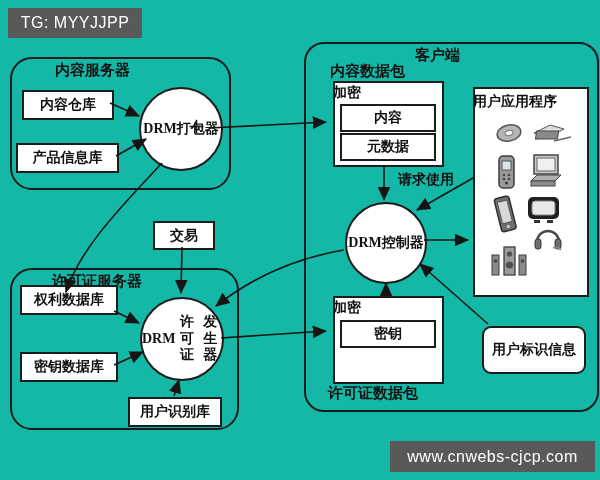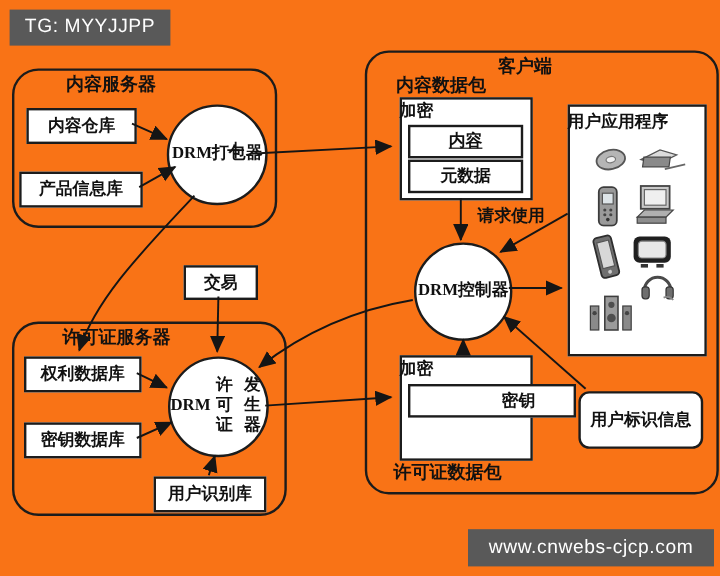--- a/index.html
+++ b/index.html
@@ -1,16 +1,16 @@
 <!DOCTYPE html>
 <html><head>
 <meta charset="utf-8">
 <style>
   html,body{margin:0;padding:0;}
-  #stage{position:relative;width:600px;height:480px;background:#f97316;overflow:hidden;
+  #stage{position:relative;width:600px;height:480px;background:#14b8a6;overflow:hidden;
          font-family:"Liberation Serif",serif;color:#111;}
   .badge{position:absolute;background:#595959;color:#fff;display:flex;align-items:center;
          justify-content:center;font:16px "Liberation Sans",sans-serif;letter-spacing:.5px;}
   .rrect{position:absolute;border:2px solid #1c1c1c;border-radius:22px;background:transparent;}
   .box{position:absolute;display:flex;align-items:center;justify-content:center;
        border:2px solid #1c1c1c;background:#fff;font-weight:bold;font-size:14px;white-space:nowrap;}
   .circle{position:absolute;display:flex;flex-direction:row;align-items:center;justify-content:center;
           border:2px solid #1c1c1c;border-radius:50%;background:#fff;font-weight:bold;
           font-size:14px;line-height:1.18;text-align:center;}
   .lbl{position:absolute;font-weight:bold;font-size:15px;white-space:nowrap;}
@@ -36,36 +36,36 @@
   <div class="circle" style="left:139px;top:87px;width:80px;height:80px;">
     <span>DRM</span>
     <span>打包器</span>
   </div>
   <div class="plus" style="left:188px;top:111px;">+</div>
 
   <div class="box" style="left:153px;top:221px;width:58px;height:25px;">交易</div>
 
   <div class="rrect" style="left:10px;top:268px;width:225px;height:158px;"></div>
   <div class="lbl" style="left:52px;top:272px;width:140px;">许可证服务器</div>
-  <div class="box" style="left:20px;top:297px;width:94px;height:26px;text-align:right;">权利数据库</div>
+  <div class="box" style="left:20px;top:285px;width:94px;height:26px;text-align:right;">权利数据库</div>
   <div class="box" style="left:20px;top:352px;width:94px;height:26px;">密钥数据库</div>
   <div class="box" style="left:128px;top:397px;width:90px;height:26px;">用户识别库</div>
   <div class="circle" style="left:140px;top:297px;width:80px;height:80px;">
     <span>DRM</span>
     <span>许可证</span>
     <span>发生器</span>
   </div>
 
   <div class="rrect" style="left:304px;top:42px;width:291px;height:366px;border-radius:20px;"></div>
   <div class="lbl" style="left:415px;top:46px;width:70px;">客户端</div>
 
   <div class="lbl" style="left:330px;top:62px;width:112px;">内容数据包</div>
   <div class="box" style="left:333px;top:81px;width:107px;height:82px;align-items:flex-start;"></div>
   <div class="lbl sm" style="left:333px;top:84px;width:107px;">加密</div>
-  <div class="box" style="left:340px;top:104px;width:92px;height:24px;text-decoration:underline;">内容</div>
+  <div class="box" style="left:340px;top:104px;width:92px;height:24px;">内容</div>
   <div class="box" style="left:340px;top:133px;width:92px;height:24px;">元数据</div>
 
   <div class="lbl sm" style="left:398px;top:171px;width:68px;">请求使用</div>
 
   <div class="circle" style="left:345px;top:202px;width:78px;height:78px;">
     <span>DRM</span>
     <span>控制器</span>
   </div>
 
   <div class="box" style="left:473px;top:87px;width:112px;height:206px;align-items:flex-start;"></div>
@@ -135,21 +135,21 @@
         <circle cx="20.5" cy="22" r="3.6" fill="#4f4f4f"></circle>
         <rect x="3" y="12" width="7" height="20" fill="#8a8a8a" stroke="#3e3e3e"></rect>
         <rect x="30" y="12" width="7" height="20" fill="#8a8a8a" stroke="#3e3e3e"></rect>
         <circle cx="6.5" cy="18" r="1.8" fill="#444"></circle>
         <circle cx="33.5" cy="18" r="1.8" fill="#444"></circle>
       </svg>
   </span>
 
   <div class="box" style="left:333px;top:296px;width:107px;height:84px;align-items:flex-start;"></div>
   <div class="lbl sm" style="left:333px;top:299px;width:107px;">加密</div>
-  <div class="box" style="left:340px;top:320px;width:92px;height:24px;padding-left:44px;">密钥</div>
+  <div class="box" style="left:340px;top:320px;width:92px;height:24px;">密钥</div>
   <div class="lbl" style="left:328px;top:384px;width:118px;">许可证数据包</div>
 
   <div class="box" style="left:482px;top:326px;width:100px;height:44px;border-radius:9px;">用户标识信息</div>
 
   <svg id="arrows" width="600" height="480" viewBox="0 0 600 480">
     <defs>
       <marker id="ah" markerWidth="10" markerHeight="9" refX="8.3" refY="4" orient="auto">
         <path d="M0,0 L9,4 L0,8 z" fill="#151515"></path>
       </marker>
     </defs>

